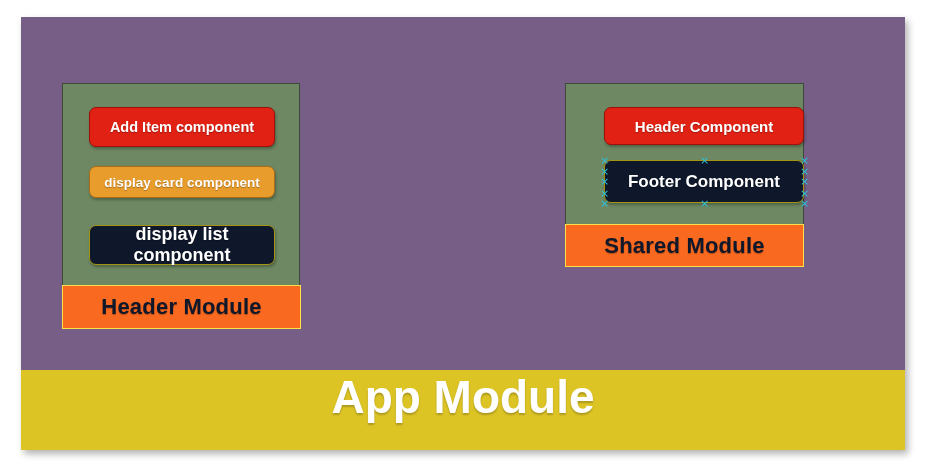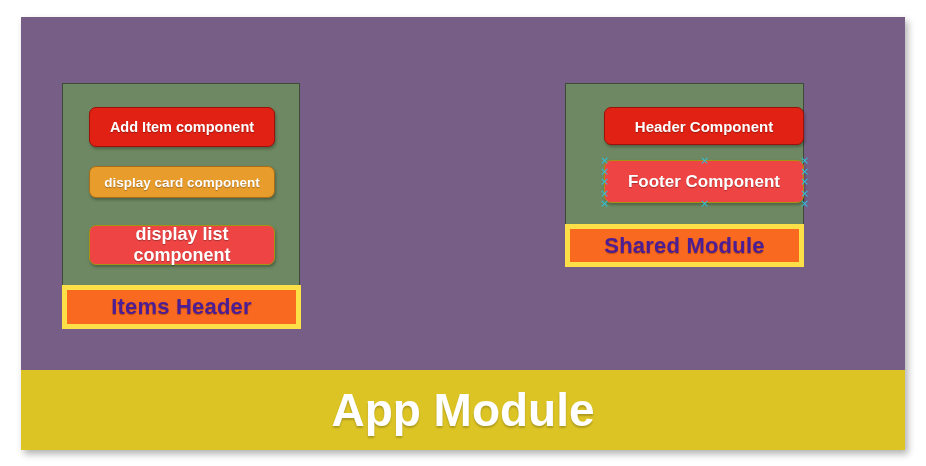--- a/index.html
+++ b/index.html
@@ -42,26 +42,26 @@
     left: 0;
     top: 0;
     background: #6d8862;
     border: 1px solid #3d4a38;
     box-sizing: border-box;
   }
   .module-title {
     position: absolute;
     left: 0;
     background: #f9691f;
-    border: 5px solid #fde047;
+    border: 1px solid #fde047;
     box-sizing: border-box;
     display: flex;
     align-items: center;
     justify-content: center;
-    color: #4c1d95;
+    color: #0f172a;
     font-weight: bold;
     letter-spacing: 0.2px;
     text-shadow: 0 1px 1px rgba(0,0,0,0.28);
   }
 
   
   .component {
     position: absolute;
     border-radius: 7px;
     box-sizing: border-box;
@@ -69,21 +69,21 @@
     align-items: center;
     justify-content: center;
     color: #ffffff;
     font-weight: bold;
     text-align: center;
     box-shadow: 1px 2px 3px rgba(0,0,0,0.28);
     text-shadow: 0 1px 1px rgba(0,0,0,0.30);
   }
   .c-red    { background: #e02114; border: 1px solid #9c1109; }
   .c-orange { background: #e89c2c; border: 1px solid #a86d16; }
-  .c-yellow { background: #ef4444; border: 1px solid #a39414; }
+  .c-yellow { background: #0f172a; border: 1px solid #a39414; }
 
   
   .handle {
     position: absolute;
     width: 9px;
     height: 9px;
     color: #2fc2dd;
     font-size: 11px;
     line-height: 9px;
     text-align: center;
@@ -91,21 +91,21 @@
     user-select: none;
   }
 
   
   .app-module {
     position: absolute;
     left: 0;
     width: 100%;
     background: #ddc425;
     display: flex;
-    align-items: center;
+    align-items: flex-start;
     justify-content: center;
     color: #ffffff;
     font-weight: bold;
     text-shadow: 0 2px 2px rgba(0,0,0,0.22);
   }
 </style>
 </head>
 <body>
 
 <div id="stage">
@@ -122,21 +122,21 @@
 
       <div class="component c-orange" style="left:27px; top:83px; width:186px; height:32px; font-size:13.5px;">
         <span>display card component</span>
       </div>
 
       <div class="component c-yellow" style="left:27px; top:142px; width:186px; height:40px; font-size:18px;">
         <span>display list component</span>
       </div>
 
       <div class="module-title" style="top:202px; width:239px; height:44px; font-size:22px;">
-        <span>Items Header</span>
+        <span>Header Module</span>
       </div>
     </div>
 
     <div class="module" style="left:500px; top:66px; width:240px; height:184px;margin-left:44px;">
 
       <div class="module-body" style="width:239px; height:142px;"></div>
 
       <div class="component c-red" style="left:39px; top:24px; width:200px; height:38px; font-size:15px;">
         <span>Header Component</span>
       </div>

